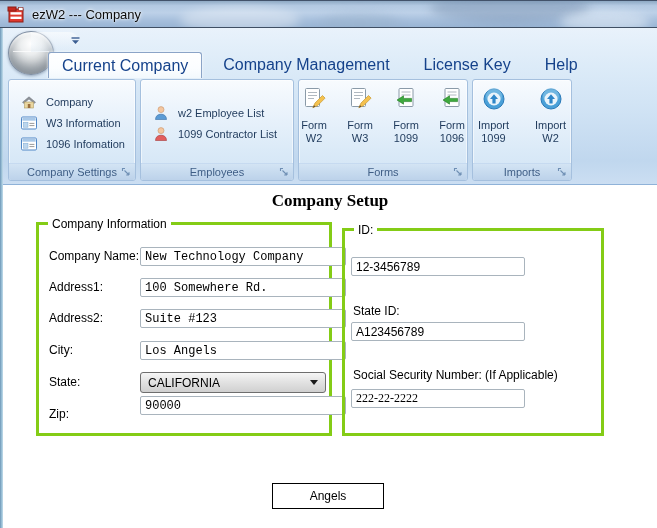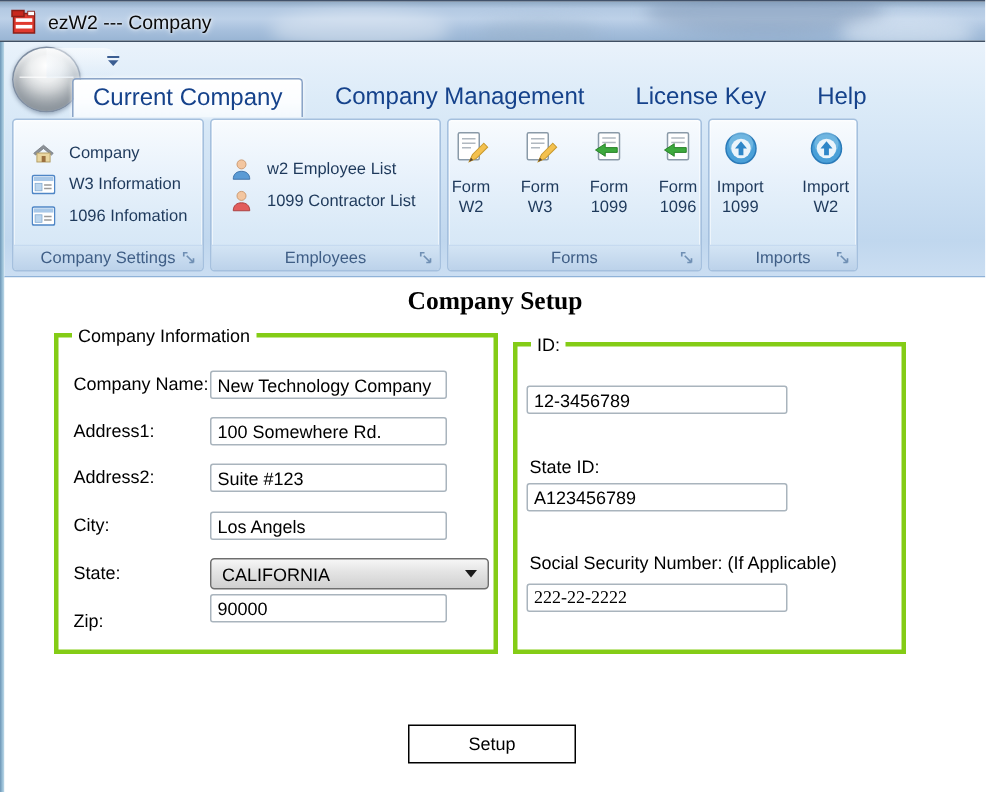--- a/index.html
+++ b/index.html
@@ -116,21 +116,21 @@
   .fs-company { left:33px; top:37px; width:296px; height:214px; }
   .fs-id { left:339px; top:43px; width:262px; height:208px; }
 
   .flabel { position:absolute; font-size:12px; color:#000; white-space:nowrap; }
   .tinput {
     position:absolute; height:19px; border:1px solid #a9b4bd; border-radius:2px;
     font-family:"Liberation Sans",sans-serif; font-size:12px; color:#000;
     padding:0 4px; background:#fff; outline:none;
   }
   .fs-company .flabel { left:10px; }
-  .fs-company .tinput { left:101px; width:158px; }
+  .fs-company .tinput { left:101px; width:206px;font-family:Liberation Mono, monospace; }
 
   .select {
     position:absolute; left:101px; width:186px; height:21px;
     background:linear-gradient(180deg,#f6f6f6 0%,#e3e3e3 45%,#d0d0d0 100%);
     border:1px solid #6e6e6e; border-radius:3px;
     display:flex; align-items:center; padding:0 7px;
     font-size:12px; color:#000; cursor:pointer;
   }
   .select .sel-arrow {
     margin-left:auto; width:0; height:0;
@@ -381,16 +381,16 @@
 
       <input class="tinput" style="top: 26px;" value="12-3456789">
 
       <span class="flabel" style="top:73px;">State ID:</span>
       <input class="tinput" style="top: 91px;" value="A123456789">
 
       <span class="flabel" style="top:137px;">Social Security Number: (If Applicable)</span>
       <input class="tinput" style="top: 158px; font-family: Liberation Serif, serif;" value="222-22-2222">
     </div>
 
-    <button class="update-btn">Setup</button>
+    <button class="update-btn">Angels</button>
   </div>
 
 </div>
 
 </body></html>

